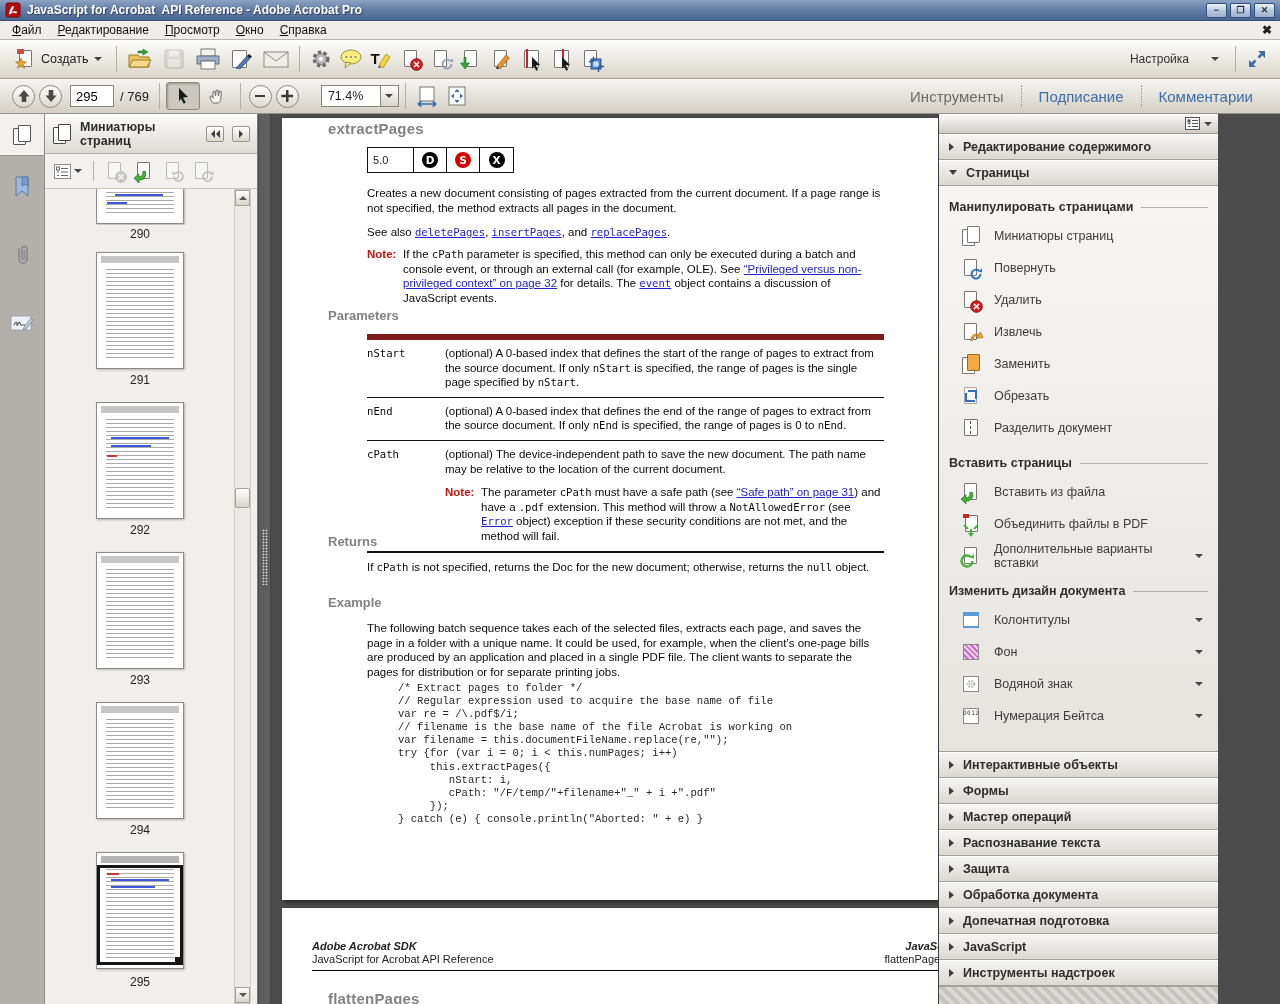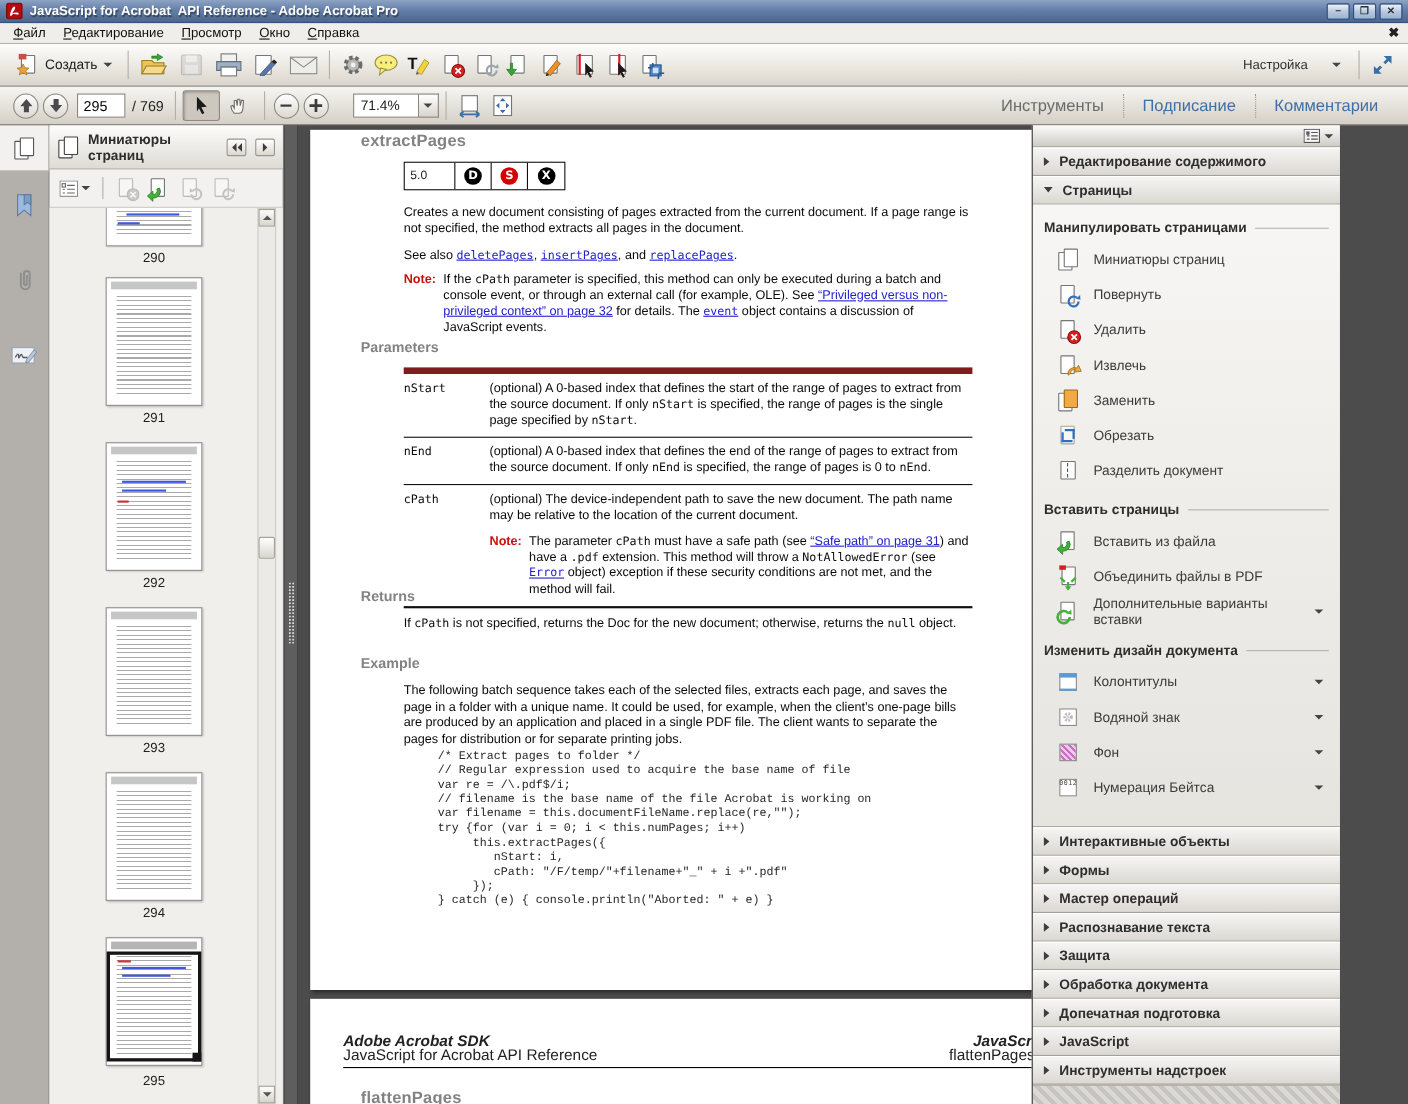--- a/index.html
+++ b/index.html
@@ -96,21 +96,21 @@
   .vb{width:16px;height:16px;border-radius:50%;background:#000;color:#fff;font-size:10.5px;font-weight:bold;
     display:flex;align-items:center;justify-content:center;font-family:"DejaVu Sans",sans-serif;}
   .vb.red{background:#d40000;}
   .ptable{border-top:6px solid #7f1d1d;}
   .prow{display:flex;padding:6px 0 7px 0;border-bottom:1px solid #111;}
   .prow:last-child{border-bottom:2px solid #111;}
   .pname{width:78px;flex:none;}
   .pdesc{flex:1;}
   .pnote{margin-top:9px;display:flex;}
   .code{position:absolute;left:116px;font-family:Liberation Mono, monospace;font-size:10.6px;line-height:13.1px;color:#262626;white-space:pre;}
-  .p2-header{position:absolute;left:30px;right:44px;top:32px;display:flex;justify-content:space-between;font-size:14px;line-height:13px;gap:16px;}
+  .p2-header{position:absolute;left:30px;right:44px;top:32px;display:flex;justify-content:space-between;font-size:11px;line-height:13px;gap:16px;}
   .p2-right{text-align:right;}
   .ital{font-style:italic;font-weight:bold;}
   .p2-rule{position:absolute;left:30px;right:44px;top:62px;border-top:1.5px solid #000;}
   .p2-pg{display:inline-block;margin-left:18px;}
 
   
   .right-panel{position:absolute;top:114px;left:938px;width:280px;bottom:0;display:flex;flex-direction:column;background:#e9e7e2;border-left:1px solid #3c3c3c;}
   .rp-topbar{height:20px;flex:none;background:linear-gradient(#fbfbfa,#cfccc6);border-bottom:1px solid #9a968e;
     display:flex;align-items:center;justify-content:flex-end;padding-right:6px;gap:4px;}
   .rp-bar{height:26px;flex:none;background:linear-gradient(#f6f6f5,#dbd8d2);border-bottom:1px solid #a5a19a;box-shadow:inset 0 1px 0 #fff;
@@ -739,38 +739,38 @@
       <span class="icn">
           <span class="sq"></span>
           <span class="hf-top"></span>
           <span class="hf-bot"></span>
         </span>
       <span>Колонтитулы</span>
       <span class="tri-dd"></span>
     </div>
     <div class="rp-item">
       <span class="icn">
+          <span class="sq bg-sq"></span>
+        </span>
+      <span>Фон</span>
+      <span class="tri-dd"></span>
+    </div>
+    <div class="rp-item">
+      <span class="icn">
           <span class="sq wm-sq"></span>
         <svg class="ov" style="left:5px;top:5px;" width="10" height="10">
             <circle cx="5" cy="5" r="3" fill="none" stroke="#b9b9b9" stroke-width="2.6" stroke-dasharray="1.6 1.2"></circle>
             <circle cx="5" cy="5" r="1.6" fill="#d9d9d9"></circle>
           </svg>
       </span>
       <span>Водяной знак</span>
       <span class="tri-dd"></span>
     </div>
     <div class="rp-item">
       <span class="icn">
-          <span class="sq bg-sq"></span>
-        </span>
-      <span>Фон</span>
-      <span class="tri-dd"></span>
-    </div>
-    <div class="rp-item">
-      <span class="icn">
           <span class="sq"></span>
           <span class="bates-txt">0012</span>
         </span>
       <span>Нумерация Бейтса</span>
       <span class="tri-dd"></span>
     </div>
   </div>
 
   <div class="rp-bar">
     <span class="tri-r"></span>

